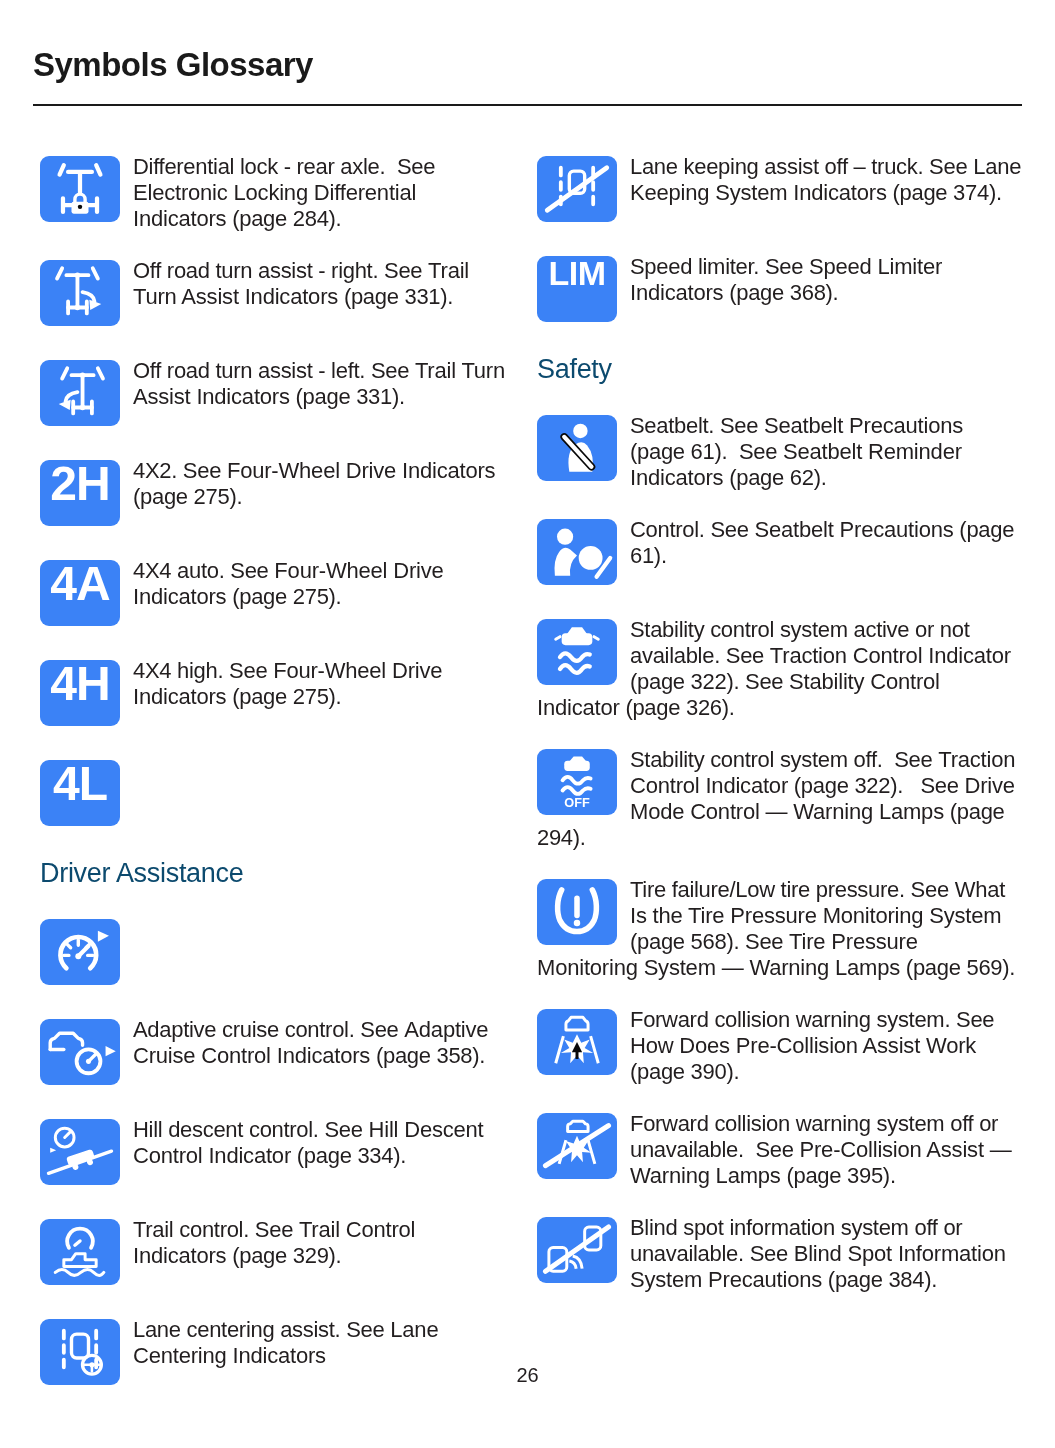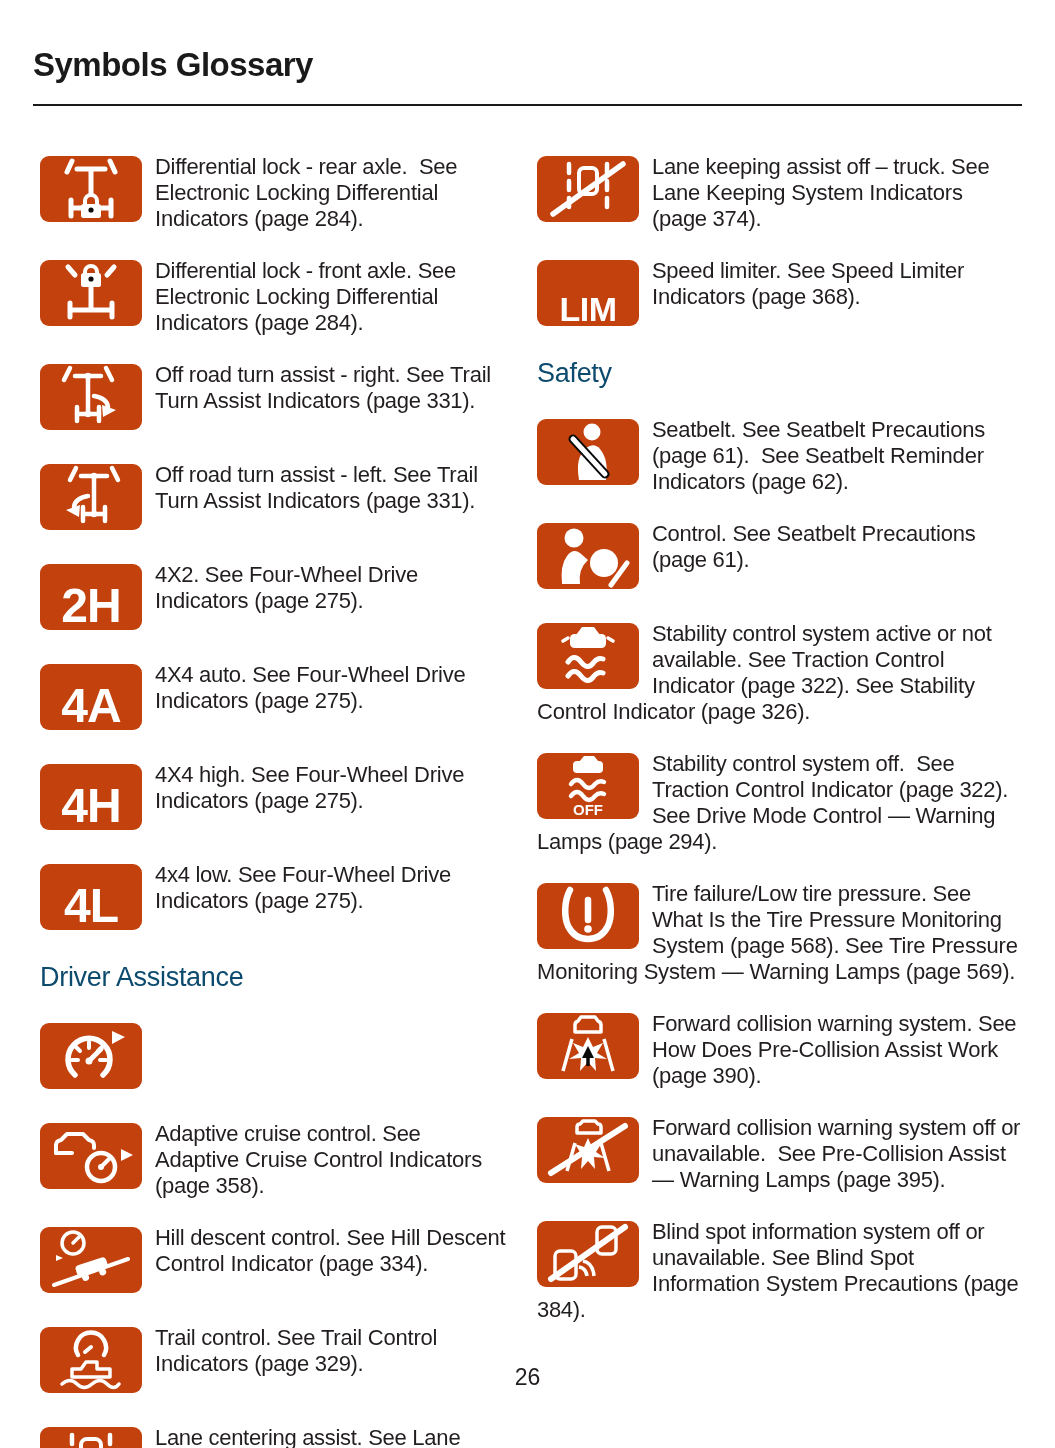--- a/index.html
+++ b/index.html
@@ -11,32 +11,32 @@
               letter-spacing:-.5px;margin:12px 0 20px 0;color:#1a1a1a;}
   .title-rule{border:none;border-top:2.5px solid #1a1a1a;margin:0 0 0 0;}
   .columns{display:flex;gap:27px;margin-top:48px;margin-left:7px;}
   .column{box-sizing:border-box;}
   .column.left{width:470px;}
   .column.right{width:485px;}
   .section-heading{font-size:27px;font-weight:normal;letter-spacing:-.3px;
                    margin:18px 0 28px 0;color:#0c4a6e;}
   .entry{margin-bottom:26px;}
   .entry::after{content:"";display:block;clear:both;}
-  .entry-icon{float:left;width:102px;height:66px;background:#c2410c;
+  .entry-icon{float:left;width:80px;height:66px;background:#3b82f6;
               border-radius:9px;margin:2px 13px 6px 0;
-              display:flex;align-items:flex-end;justify-content:center;overflow:hidden;}
+              display:flex;align-items:flex-start;justify-content:center;overflow:hidden;}
   .entry-icon svg{display:block;width:94px;height:66px;}
   .entry-icon.letter span{color:#fff;font-weight:bold;font-size:48px;
                           letter-spacing:-1px;line-height:1;}
   .entry-icon.letter.small span{font-size:34px;letter-spacing:-.5px;}
   .entry-text{font-size:22px;line-height:26px;letter-spacing:-.3px;
               white-space:pre-wrap;}
   .entry-text b{font-weight:normal;letter-spacing:-.2px;}
   .page-number{position:absolute;top:1364px;left:0;width:100%;
-               text-align:center;font-size:23px;color:#221e1f;}
+               text-align:center;font-size:20px;color:#221e1f;}
 </style>
 </head>
 <body>
 
 <div class="page">
   <h1 class="page-title">Symbols Glossary</h1>
   <hr class="title-rule">
   <div class="columns" id="columns">
       <div class="column left">
         <div class="entry">
@@ -46,34 +46,20 @@
                 <path d="M33 13h28M47 13v24"></path>
                 <path d="M28 5l-5 11M66 5l5 11"></path>
                 <path d="M27 52h12M55 52h12M27 44v16M67 44v16"></path>
                 <path d="M41 49v-4a6 6 0 0 1 12 0v4" stroke-width="4"></path>
               </g>
               <rect x="37" y="48" width="20" height="14" rx="2.5" fill="#fff"></rect>
               <circle cx="47" cy="54" r="2.6" fill="#0a0a0a"></circle>
             </svg>
           </div>
           <div class="entry-text"><span>Differential lock - rear axle.  See </span><b>Electronic Locking Differential Indicators</b><span> (page 284).</span></div>
-        </div>
-        <div class="entry">
-          <div class="entry-icon">
-            <svg viewBox="0 0 94 66">
-              <g stroke="#fff" stroke-width="5" stroke-linecap="round" fill="none">
-                <path d="M24 7l7 8M70 7l-7 8"></path>
-                <path d="M47 28v22M26 50h42M26 43v14M68 43v14"></path>
-                <path d="M41 15v-3a6 6 0 0 1 12 0v3" stroke-width="4"></path>
-              </g>
-              <rect x="37" y="13" width="20" height="14" rx="2.5" fill="#fff"></rect>
-              <circle cx="47" cy="19" r="2.6" fill="#0a0a0a"></circle>
-            </svg>
-          </div>
-          <div class="entry-text"><span>Differential lock - front axle. See </span><b>Electronic Locking Differential Indicators</b><span> (page 284).</span></div>
         </div>
         <div class="entry">
           <div class="entry-icon">
             <svg viewBox="0 0 94 66">
               <g stroke="#fff" stroke-width="4.5" stroke-linecap="round" fill="none">
                 <path d="M31 12h26M44 12v38M33 50h22"></path>
                 <path d="M26 4l-6 12M62 4l6 12"></path>
                 <path d="M33 43v14M55 43v14"></path>
                 <path d="M50 32q13 2 14 11"></path>
               </g>
@@ -117,21 +103,20 @@
         <div class="entry">
           <div class="entry-icon letter">
             <span>4H</span>
           </div>
           <div class="entry-text"><span>4X4 high. See </span><b>Four-Wheel Drive Indicators</b><span> (page 275).</span></div>
         </div>
         <div class="entry">
           <div class="entry-icon letter">
             <span>4L</span>
           </div>
-          <div class="entry-text"><span>4x4 low. See </span><b>Four-Wheel Drive Indicators</b><span> (page 275).</span></div>
         </div>
         <h2 class="section-heading">Driver Assistance</h2>
         <div class="entry">
           <div class="entry-icon">
             <svg viewBox="0 0 94 66">
               <g stroke="#fff" fill="none" stroke-linecap="round">
                 <path d="M31 52a21 21 0 1 1 28 0" stroke-width="5.5"></path>
                 <path d="M28 37h6M32 24l4 4M45 19v6M58 24l-4 4M62 37h-6" stroke-width="4"></path>
                 <path d="M45 38l12 -12" stroke-width="5"></path>
               </g>

